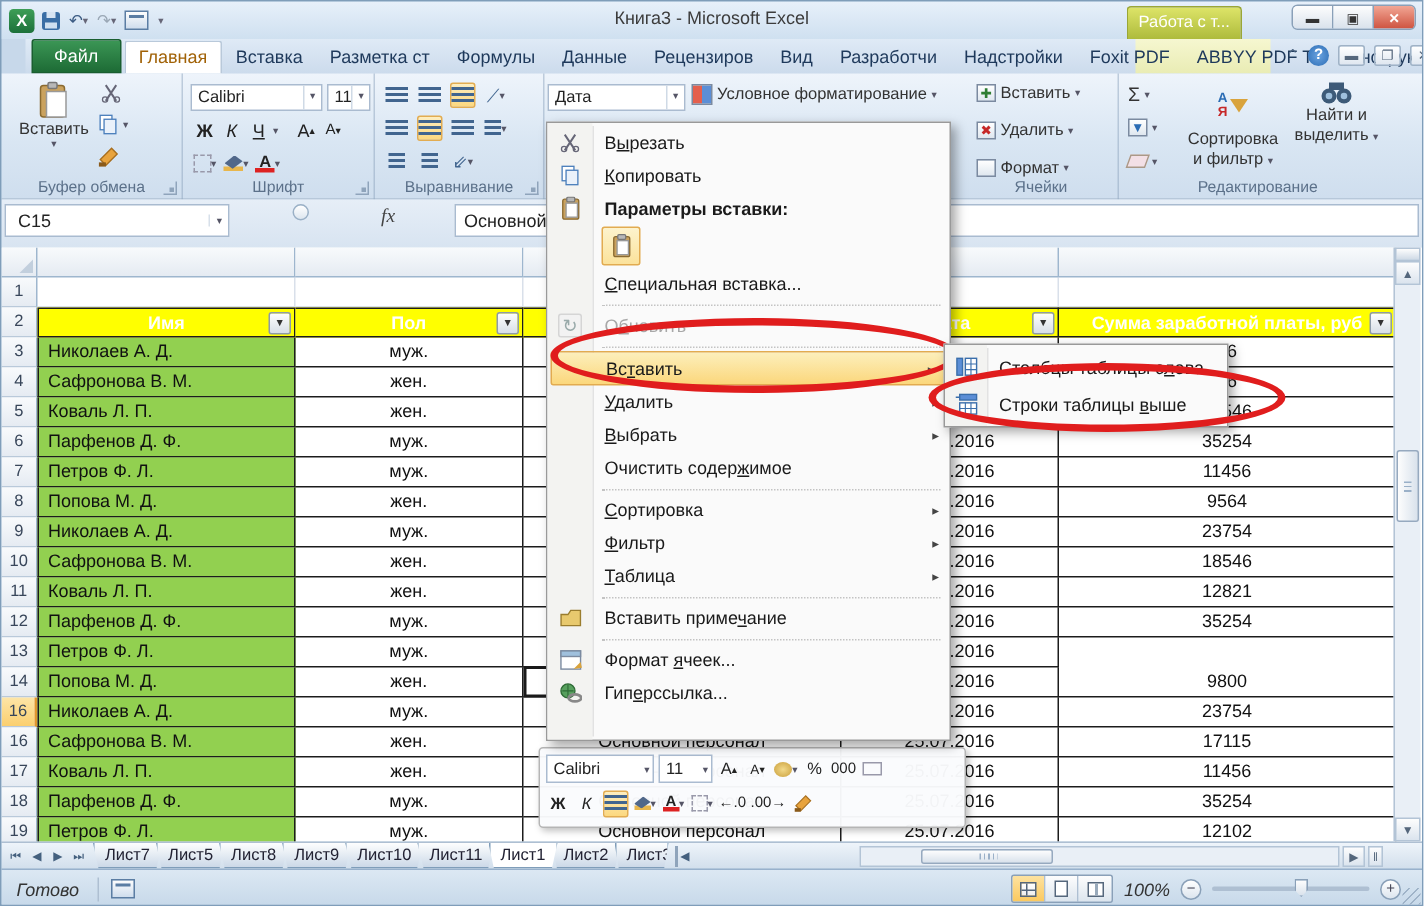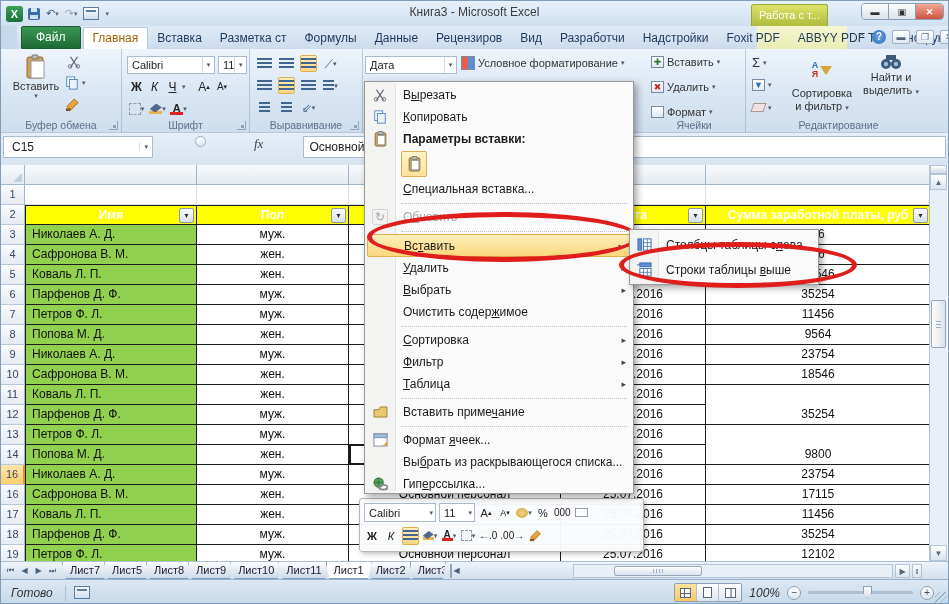--- a/index.html
+++ b/index.html
@@ -519,20 +519,21 @@
           <div class="cell tcell c-c">Основной персонал</div>
           <div class="cell tcell c-d">25.07.2016</div>
           <div class="cell tcell c-e">18546</div>
         </div>
         <div class="grow">
           <div class="rh">11</div>
           <div class="cell tcell c-a name-cell first">Коваль Л. П.</div>
           <div class="cell tcell c-b">жен.</div>
           <div class="cell tcell c-c">Основной персонал</div>
           <div class="cell tcell c-d">25.07.2016</div>
+          <div class="cell tcell c-e">12821</div>
         </div>
         <div class="grow">
           <div class="rh">12</div>
           <div class="cell tcell c-a name-cell first">Парфенов Д. Ф.</div>
           <div class="cell tcell c-b">муж.</div>
           <div class="cell tcell c-c">Основной персонал</div>
           <div class="cell tcell c-d">25.07.2016</div>
           <div class="cell tcell c-e">35254</div>
         </div>
         <div class="grow">
@@ -700,24 +701,20 @@
         <div class="csep"></div>
         <div class="cmi">
           <span class="mic">
             <svg width="15" height="14" viewBox="0 0 16 15">
               <rect x="1" y="1" width="14" height="13" fill="#fff" stroke="#7b8aa0"></rect>
               <rect x="1" y="1" width="14" height="4" fill="#9fc0dd" stroke="#7b8aa0"></rect>
               <path d="M10 14 L15 9 L16 13 Z" fill="#d9a33c"></path>
             </svg>
           </span>
           <span>Формат <u>я</u>чеек...</span>
-        </div>
-        <div class="cmi">
-          <span class="mic"></span>
-          <span>Вы<u>б</u>рать из раскрывающегося списка...</span>
         </div>
         <div class="cmi">
           <span class="mic">
             <svg width="15" height="14" viewBox="0 0 16 15">
               <circle cx="6" cy="6" r="5" fill="#57a05e" stroke="#2e6b36"></circle>
               <path d="M2 6 h8 M6 1.5 v9" stroke="#2e6b36" stroke-width="0.8"></path>
               <ellipse cx="11" cy="11" rx="4.5" ry="2.5" fill="none" stroke="#888" stroke-width="2"></ellipse>
             </svg>
           </span>
           <span>Гип<u>е</u>рссылка...</span>

